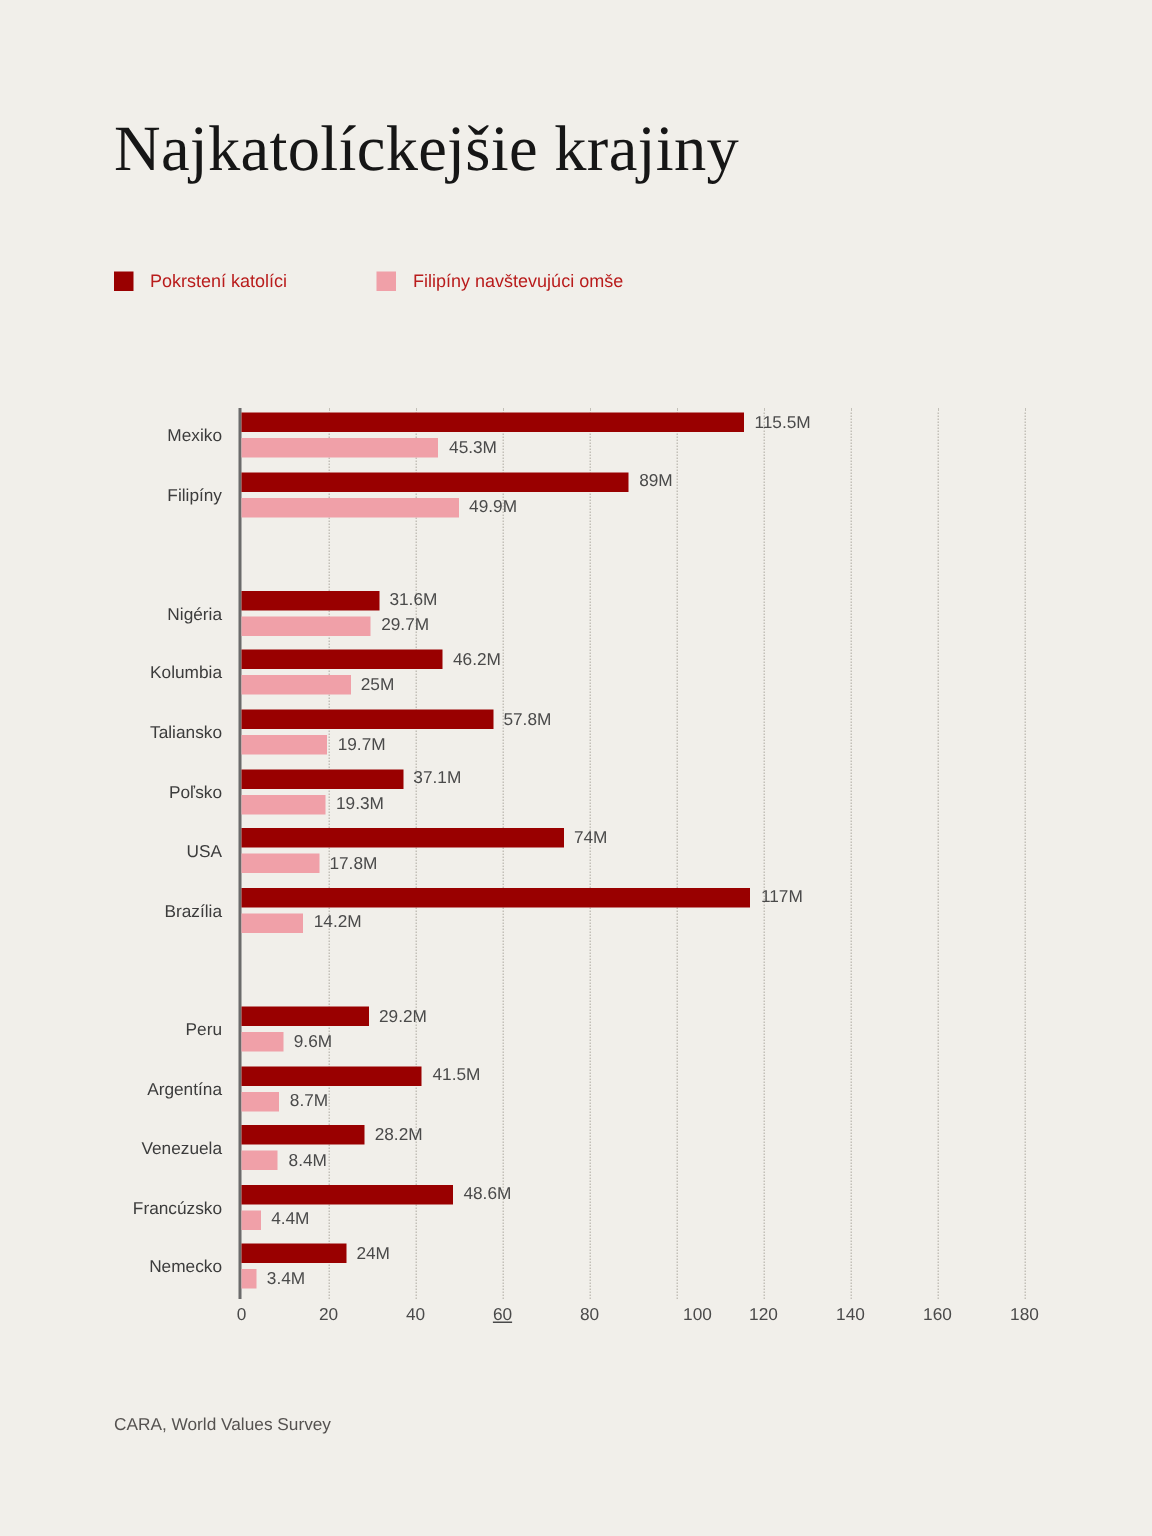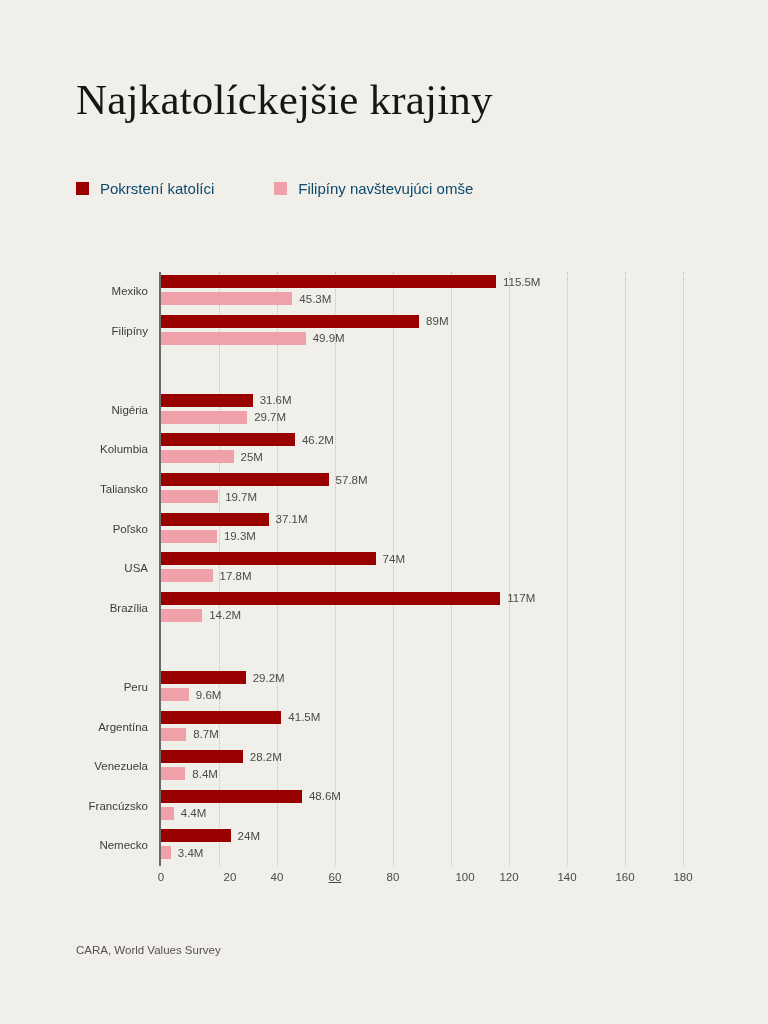--- a/index.html
+++ b/index.html
@@ -45,22 +45,22 @@
     display: flex;
     align-items: center;
     gap: 11px;
   }
   .legend-swatch {
     width: 13px;
     height: 13px;
     display: block;
   }
   .legend-label {
-    font-size: 15px;
-    color: #0c4a6e;
+    font-size: 12px;
+    color: #b91c1c;
     white-space: nowrap;
   }
 
   
   #plot {
     position: absolute;
     left: 161px;
     top: 272px;
     width: 522px;      
     height: 594px;     
@@ -315,21 +315,21 @@
         </div>
         <div class="bar-row secondary">
           <div class="bar" style="width: 9.86px; background: rgb(240, 160, 168);"></div>
           <span class="bar-value">3.4M</span>
         </div>
       </div>
     </div>
 
   <div id="axis-x">
       <div class="xtick-label" style="left: 0px;">0</div>
-      <div class="xtick-label" style="left: 69px;">20</div>
+      <div class="xtick-label" style="left: 58px;">20</div>
       <div class="xtick-label" style="left: 116px;">40</div>
       <div class="xtick-label" style="left: 174px; text-decoration: underline;">60</div>
       <div class="xtick-label" style="left: 232px;">80</div>
       <div class="xtick-label" style="left: 290px; margin-left: 14px;">100</div>
       <div class="xtick-label" style="left: 348px;">120</div>
       <div class="xtick-label" style="left: 406px;">140</div>
       <div class="xtick-label" style="left: 464px;">160</div>
       <div class="xtick-label" style="left: 522px;">180</div>
     </div>
 

